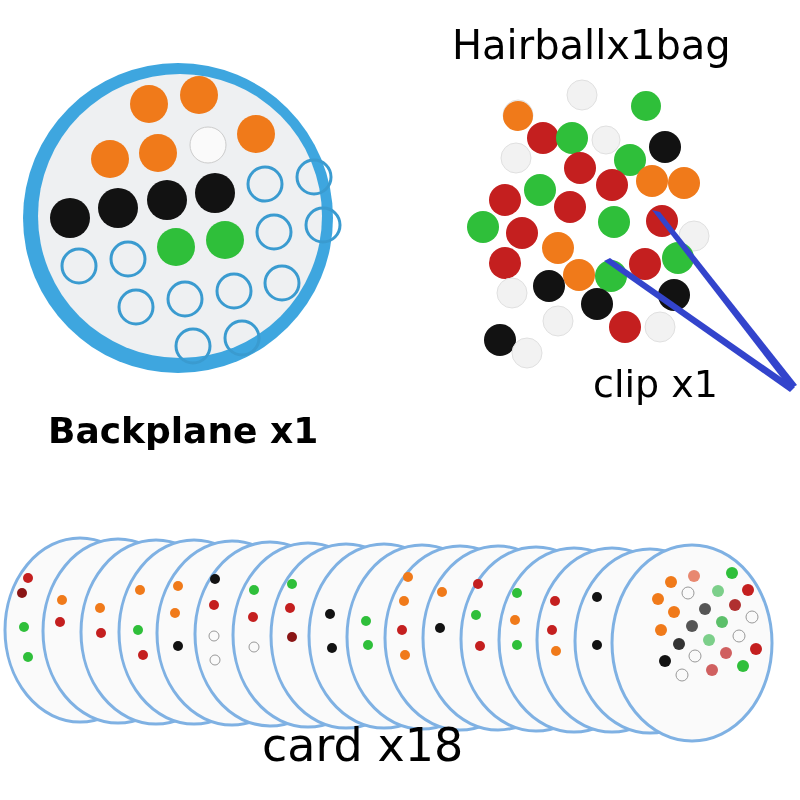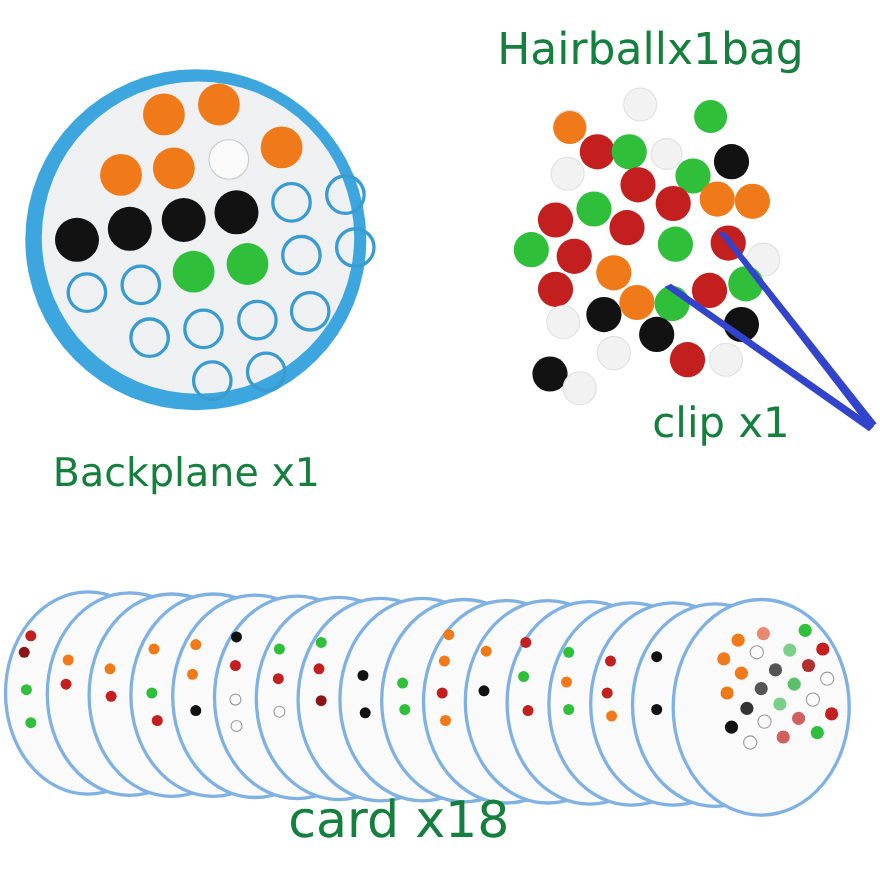--- a/index.html
+++ b/index.html
@@ -1,19 +1,19 @@
 <!DOCTYPE html>
 <html><head>
 <meta charset="utf-8">
 <style>
   html, body { margin:0; padding:0; background:#ffffff; }
   body { width:800px; height:800px; position:relative; overflow:hidden; font-family:"DejaVu Sans", sans-serif; color:#111; }
-  .label { position:absolute; white-space:nowrap; color:#15803d; }
+  .label { position:absolute; white-space:nowrap; color:#000000; }
   #lbl-hairball { left:452px; top:22px; font-size:40px; }
-  #lbl-backplane { left:48px; top:410px; font-size:36px; }
+  #lbl-backplane { left:48px; top:410px; font-size:36px;font-weight:bold; }
   #lbl-clip { left:593px; top:362px; font-size:38px; }
   #lbl-card { left:262px; top:718px; font-size:46px; }
   svg { position:absolute; left:0; top:0; }
 </style>
 </head>
 <body>
 
 <svg width="800" height="800" viewBox="0 0 800 800">
 
   <g>

